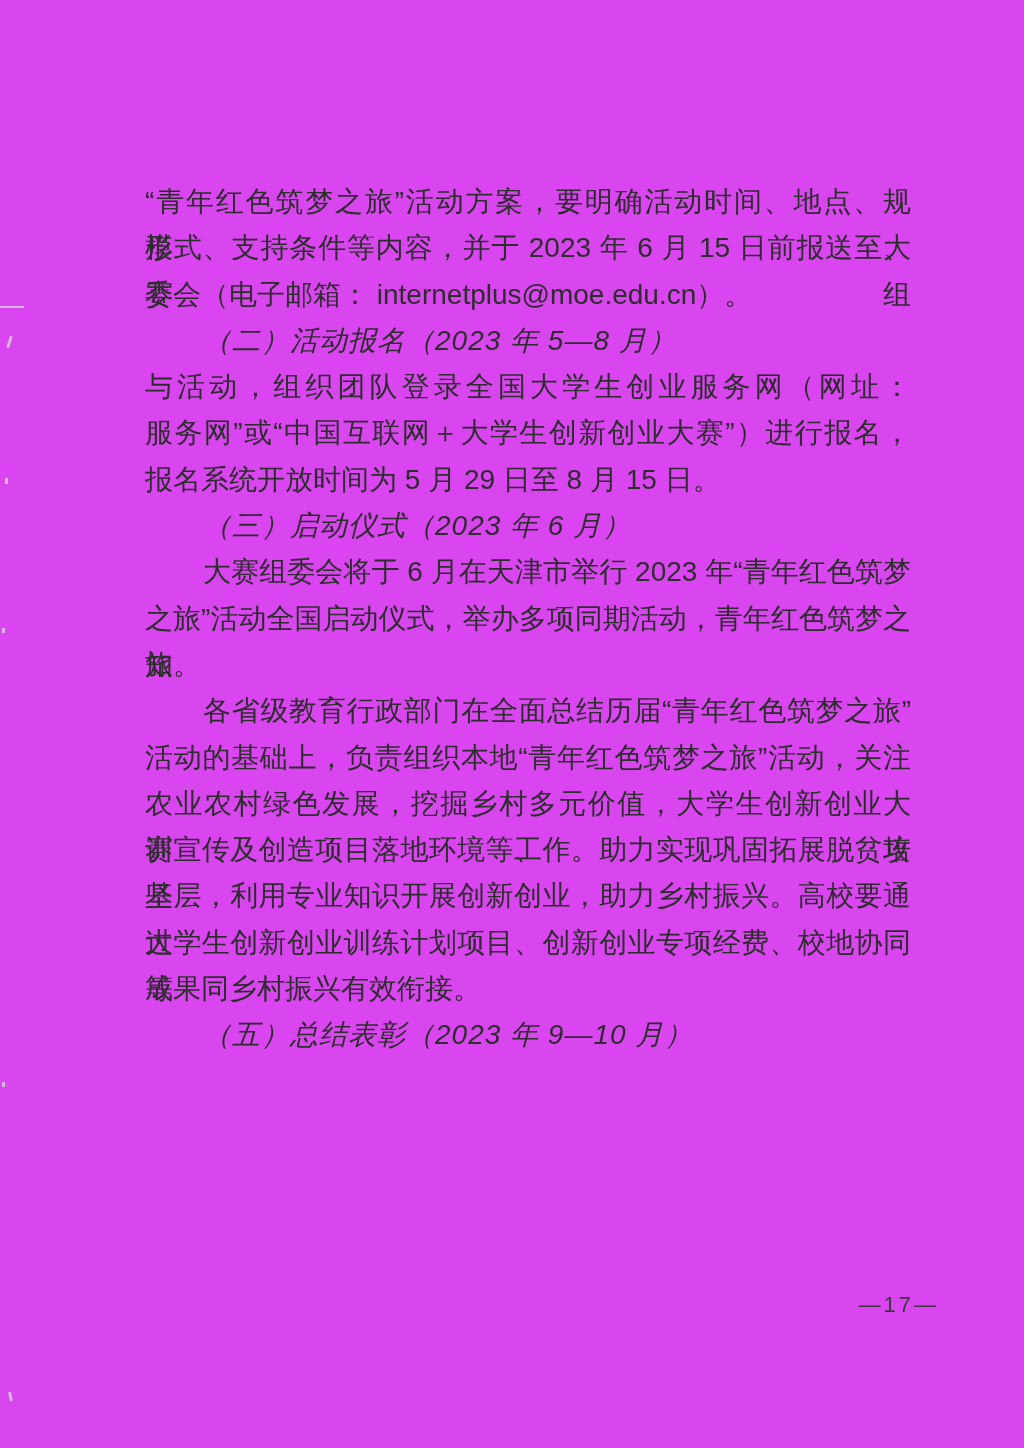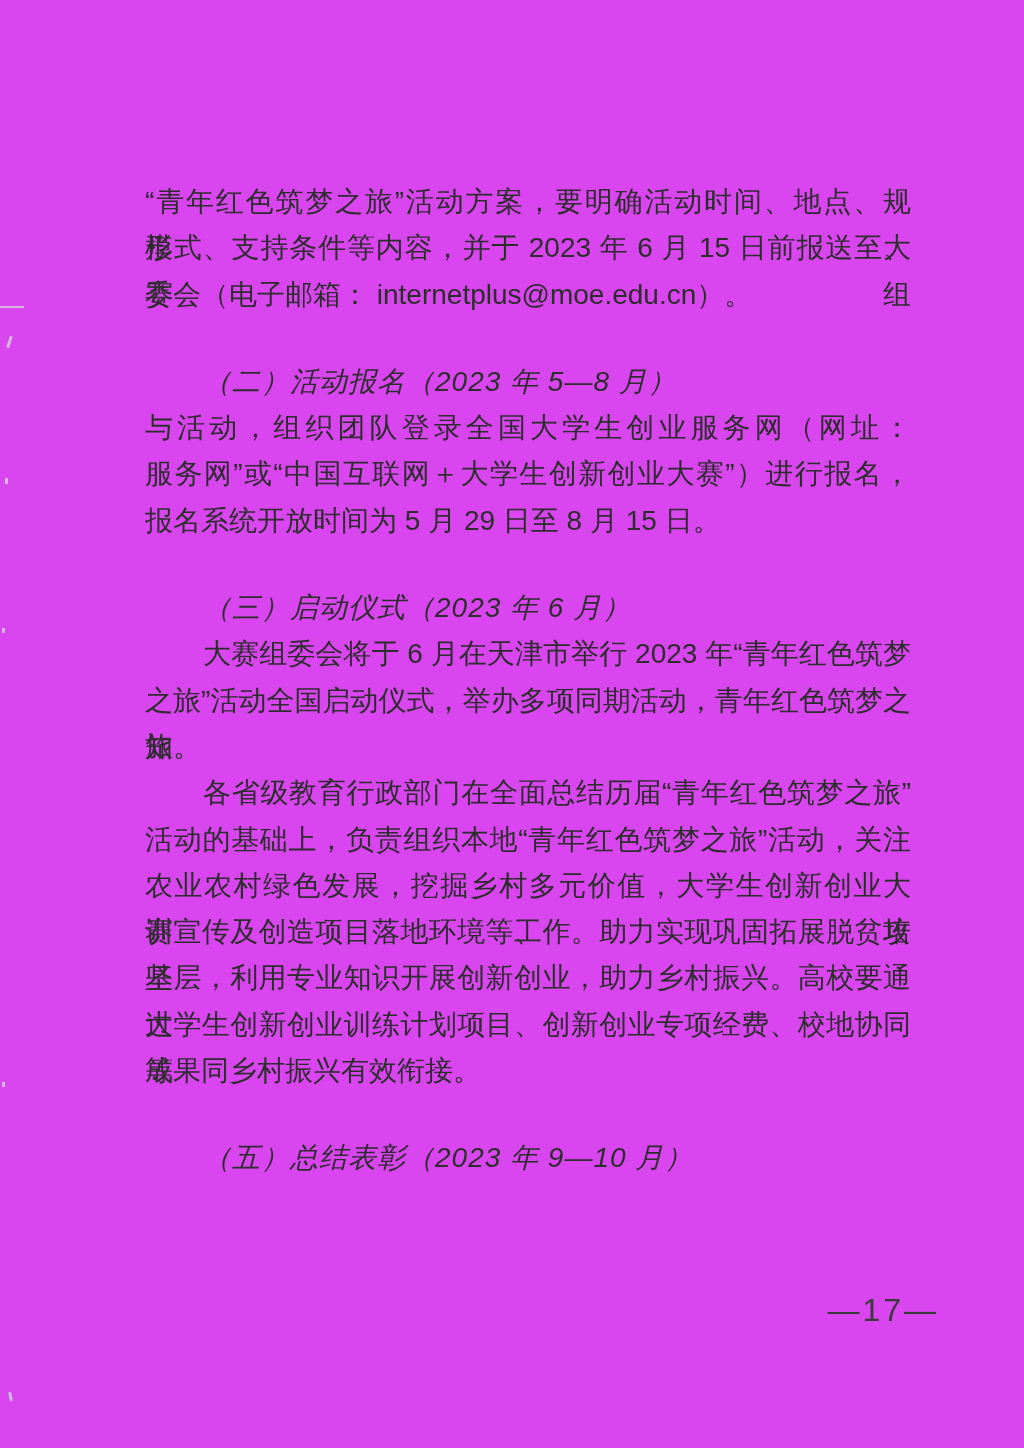--- a/index.html
+++ b/index.html
@@ -37,27 +37,26 @@
     text-align: justify;
     text-align-last: justify;
     text-justify: inter-character;
   }
   .line.indent {
     text-indent: 58px;
   }
   .line.kai {
     font-style: italic;
     letter-spacing: 1px;
-    margin-top: 41px;
   }
   .page-number {
     position: absolute;
     top: 1292px;
     right: 112px;
-    font-size: 32px;
+    font-size: 22px;
     color: #3a3a3a;
     letter-spacing: 3px;
   }
   
   .artifact {
     position: absolute;
     background: #d3d3d3;
     opacity: 0.8;
   }
   .artifact.a1 { left: 0;  top: 306px; width: 24px; height: 2px; }

